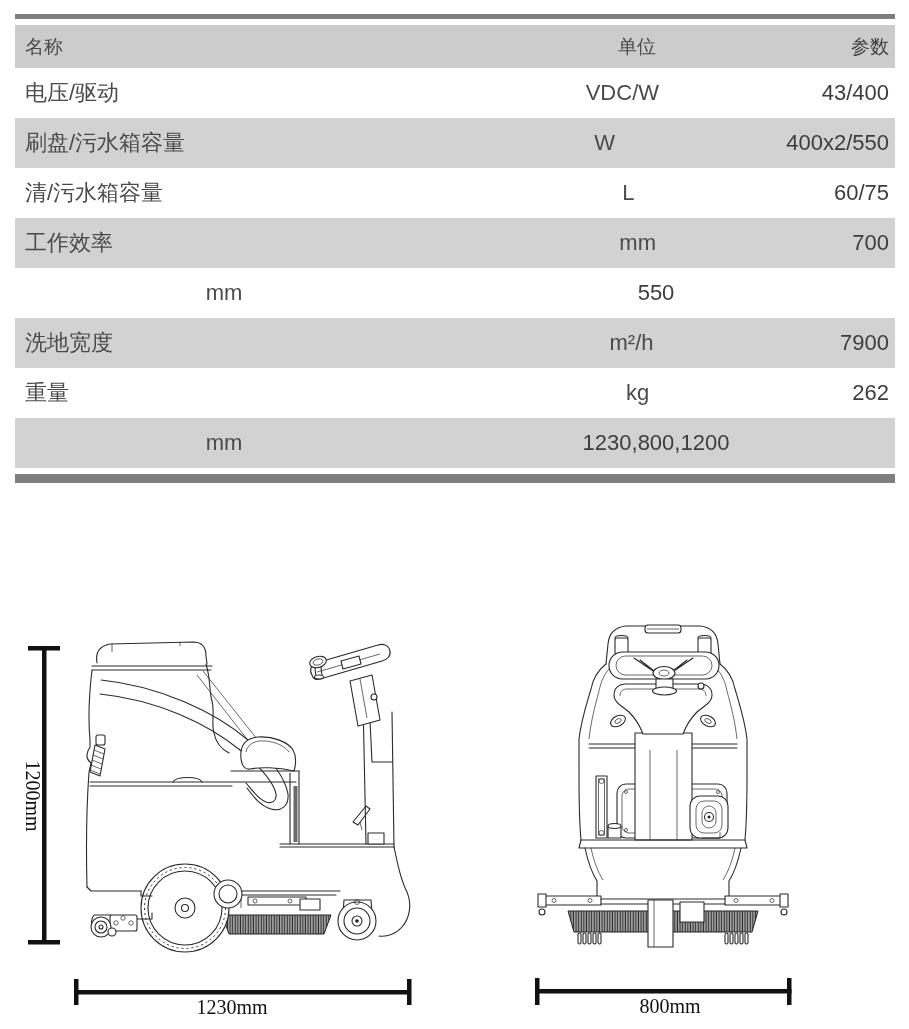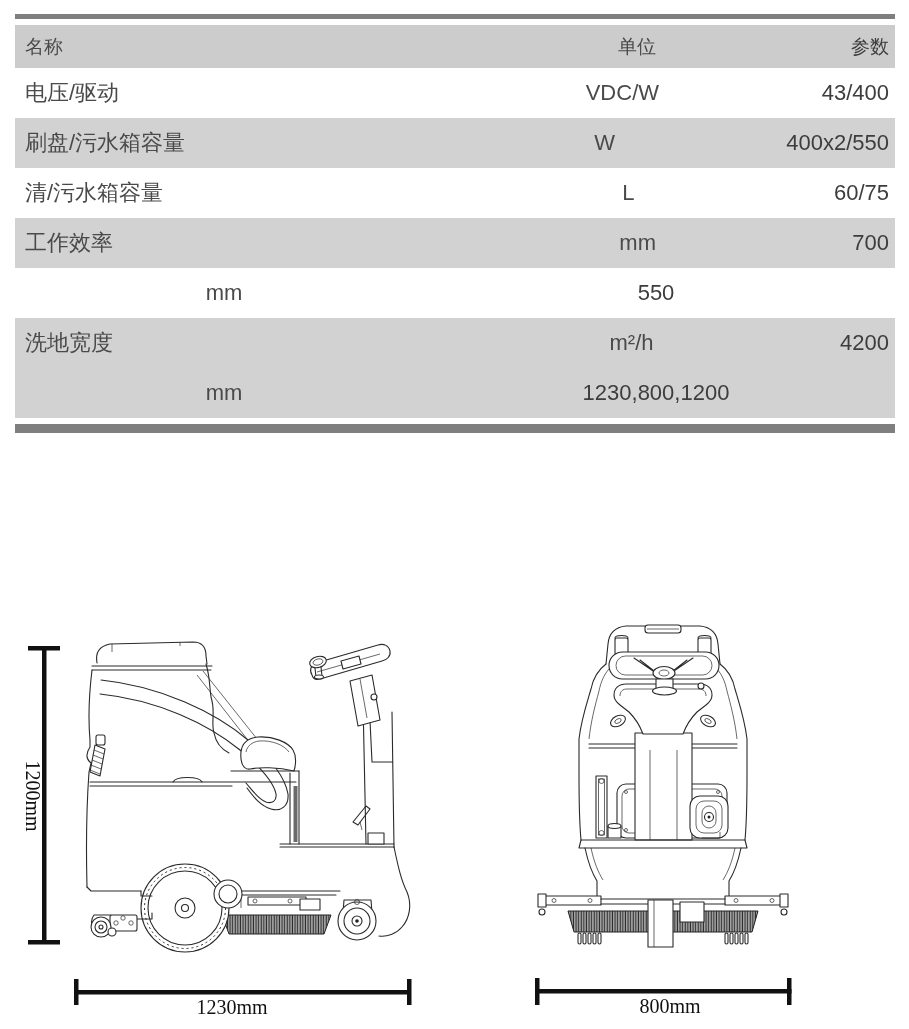--- a/index.html
+++ b/index.html
@@ -66,21 +66,26 @@
       <div class="cell-unit">mm</div>
       <div class="cell-value">700</div>
     </div>
     <div class="trow drow">
       <div class="cell-unit">mm</div>
       <div class="cell-value">550</div>
     </div>
     <div class="trow drow gray">
       <div class="cell-name">洗地宽度</div>
       <div class="cell-unit">m²/h</div>
-      <div class="cell-value">4200</div>
+      <div class="cell-value">7900</div>
+    </div>
+    <div class="trow drow">
+      <div class="cell-name">重量</div>
+      <div class="cell-unit">kg</div>
+      <div class="cell-value">262</div>
     </div>
     <div class="trow drow gray">
       <div class="cell-unit">mm</div>
       <div class="cell-value">1230,800,1200</div>
     </div>
 
     <div class="bar bar-bottom"></div>
   </div>
 
   <div class="drawing left">

